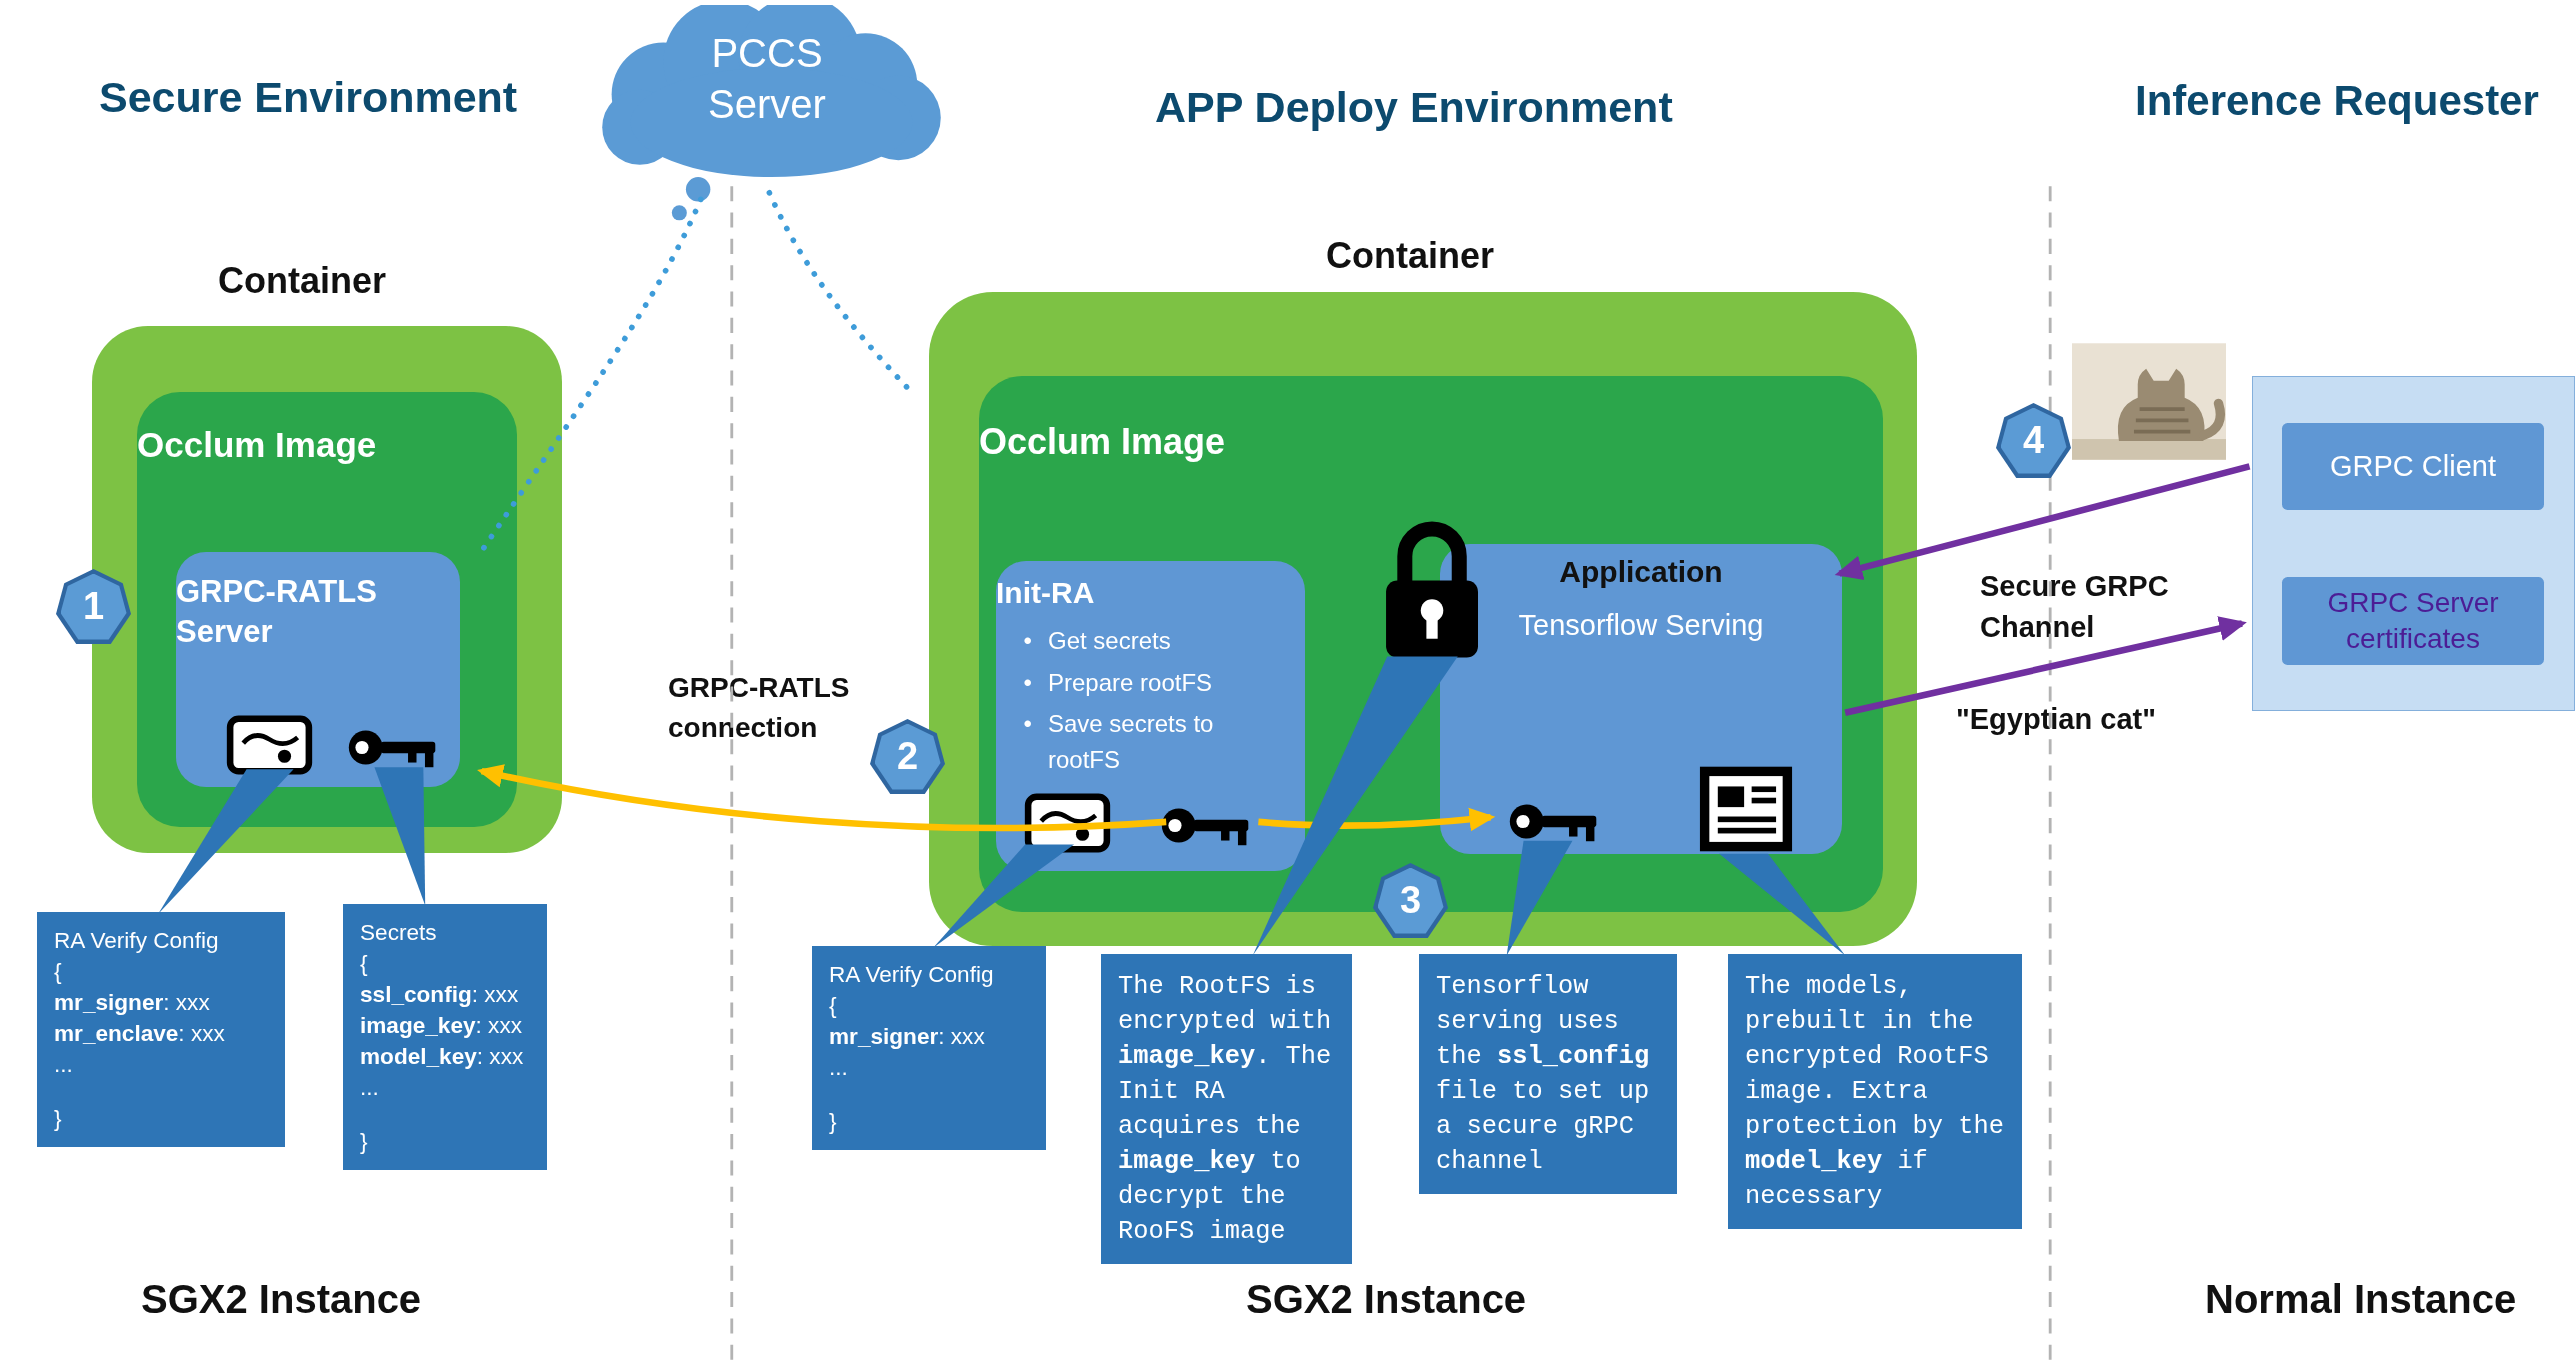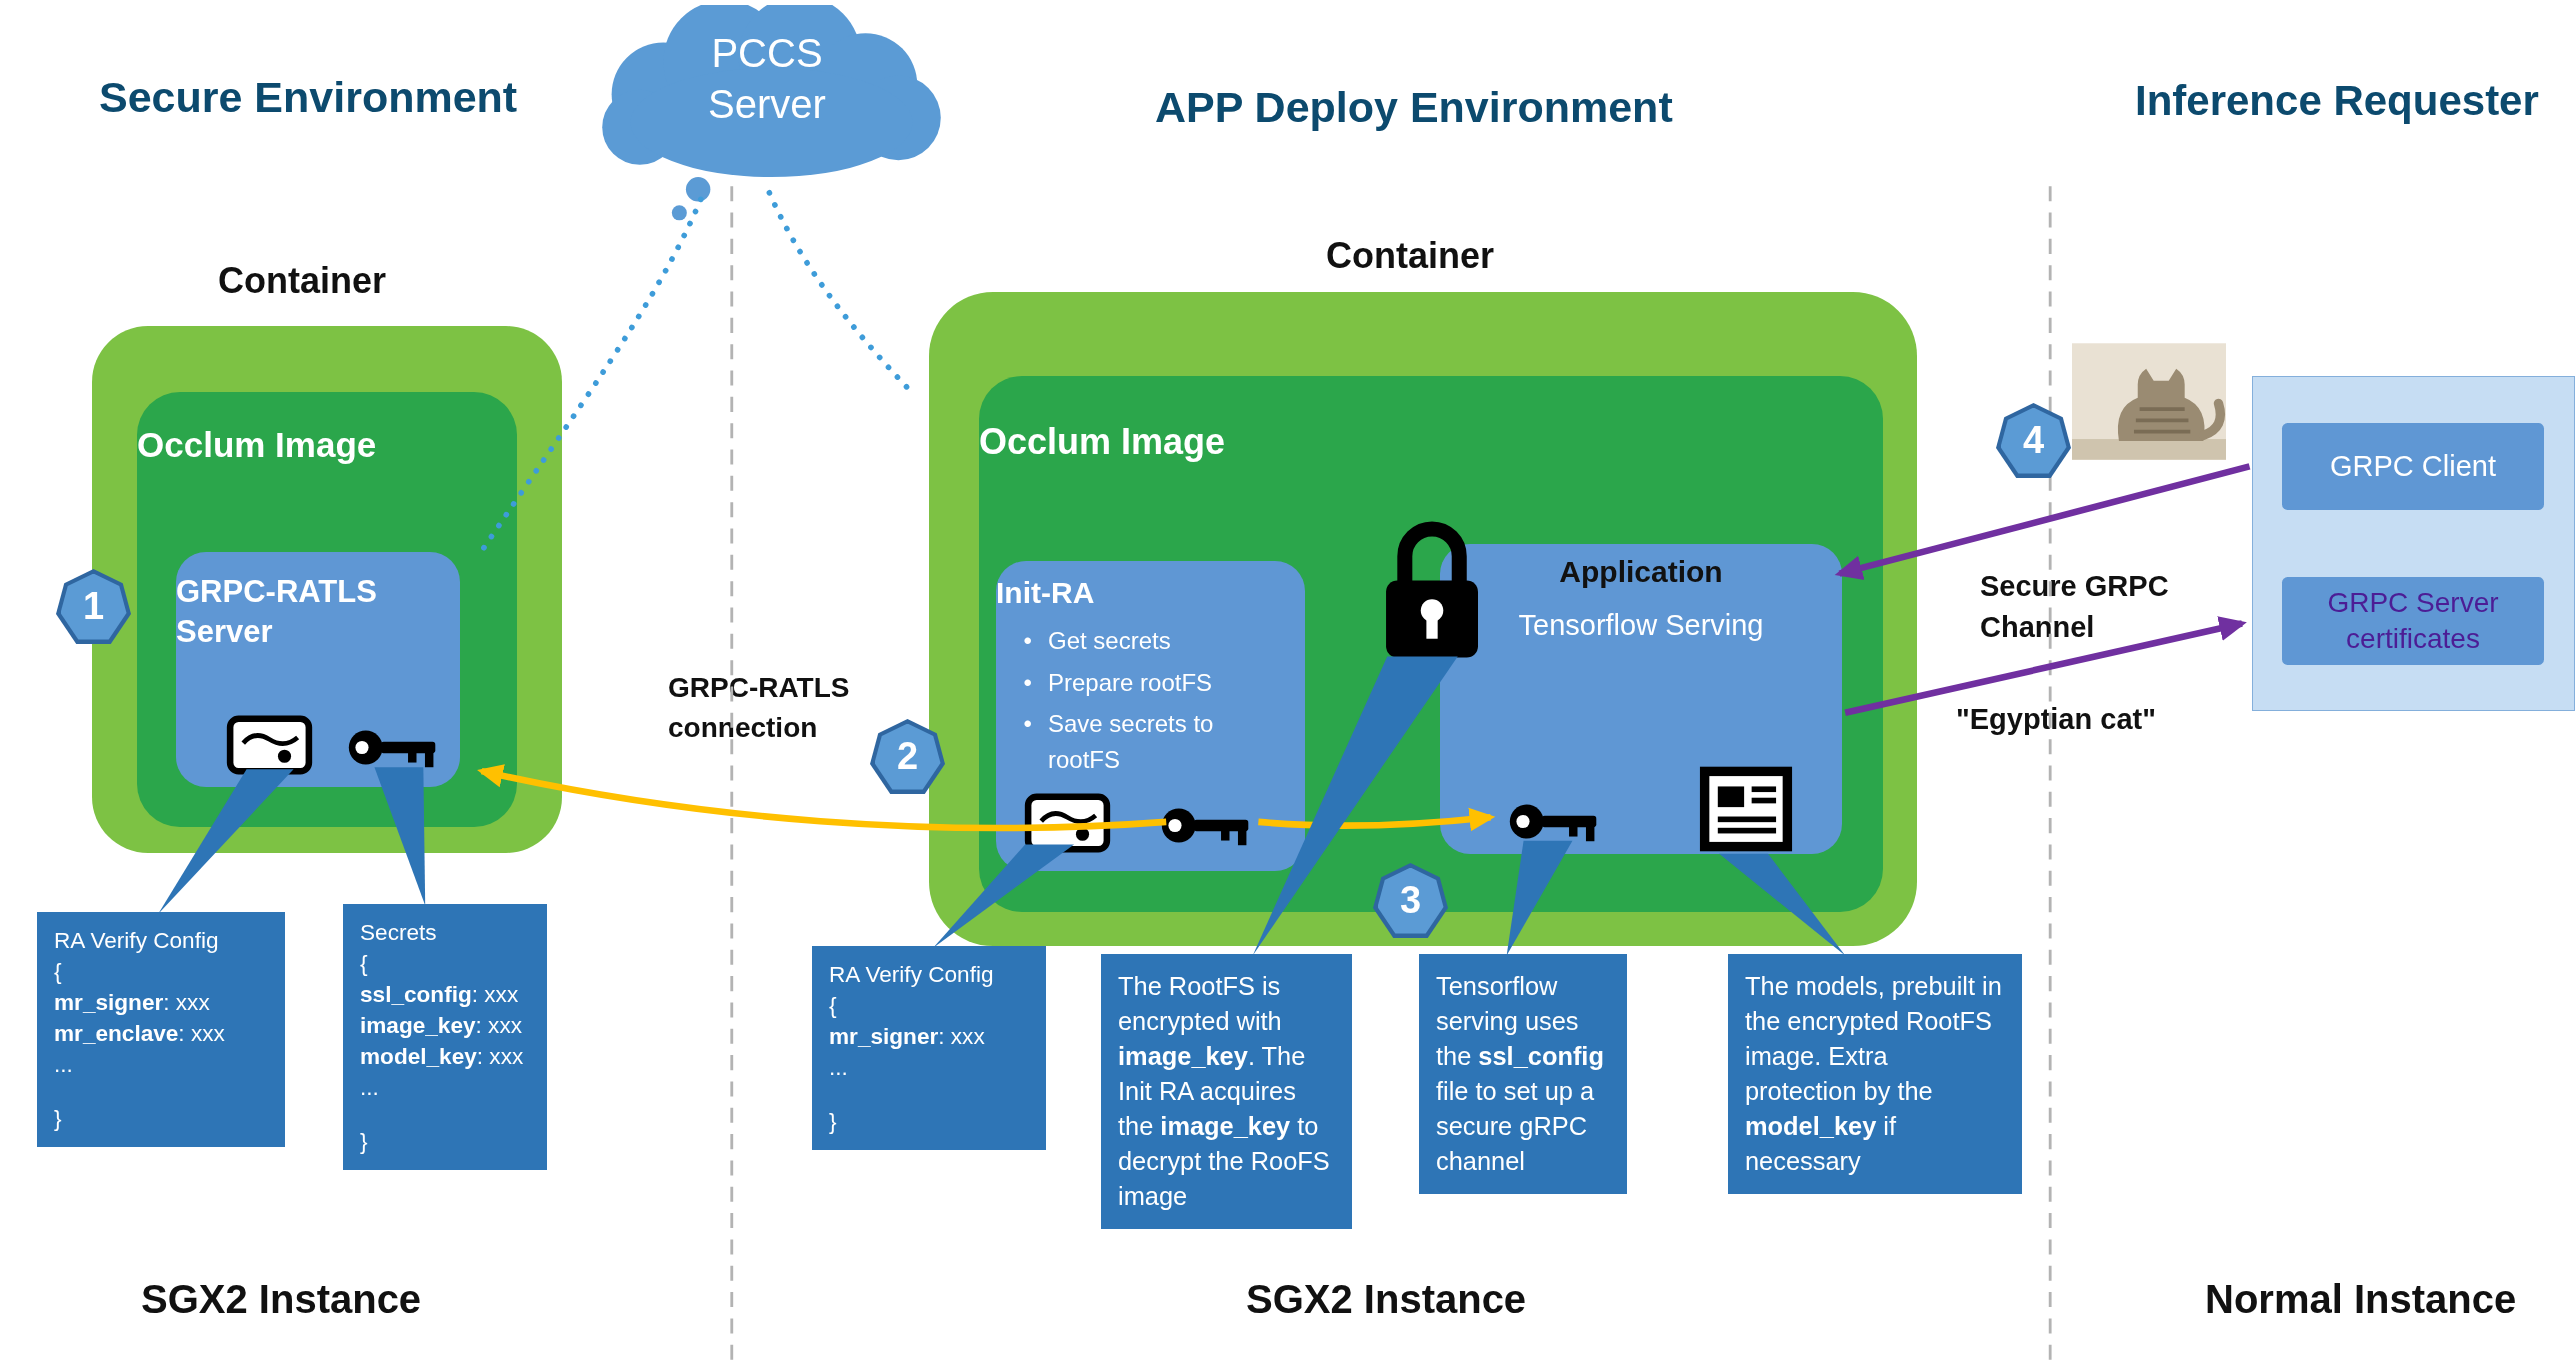--- a/index.html
+++ b/index.html
@@ -10,21 +10,21 @@
   .abs{position:absolute;}
   .heading{color:#0c4a6e;font-weight:700;font-size:43px;white-space:nowrap;}
   .blacklabel{font-weight:700;color:#111;}
   .preline{white-space:pre-line;}
   .outer-green{background:#7DC244;border-radius:56px;}
   .inner-green{background:#2BA64B;border-radius:43px;}
   .blue-box{background:#5F97D4;border-radius:30px;}
   .white-title{color:#fff;font-weight:700;text-align:left;}
   .instance{font-weight:700;font-size:40px;color:#111;white-space:nowrap;}
   .callout{background:#2E75B6;color:#fff;padding:13px 17px;font-size:22.6px;line-height:31px;}
-  .callout.big{font-size:25.4px;line-height:35px;padding:15px 17px;}
+  .callout.big{font-size:25.4px;line-height:35px;padding:15px 17px;font-family:Liberation Mono, monospace;}
   .callout b{font-weight:700;}
   .callout > div{min-height:1em;}
   .bullets > div{position:relative;padding-left:34px;margin-bottom:5.6px;font-size:24px;line-height:36px;color:#fff;}
   .bullets > div::before{content:"\2022";position:absolute;left:9.4px;top:0;}
   .badge{position:absolute;width:75px;height:75px;background:#2F66A0;display:flex;align-items:center;justify-content:center;
     clip-path:polygon(50% 0%,89% 19%,100% 60%,73% 100%,27% 100%,0% 60%,11% 19%);}
   .badge-in{width:66px;height:66px;background:#5B9BD5;display:flex;align-items:center;justify-content:center;
     clip-path:polygon(50% 0%,89% 19%,100% 60%,73% 100%,27% 100%,0% 60%,11% 19%);
     color:#fff;font-weight:700;font-size:38px;}
   .icon svg{display:block;width:100%;height:100%;}
@@ -209,21 +209,21 @@
     </div>
   <div class="abs callout" style="left:812px;top:946px;width:234px;box-sizing:border-box;">
       <div><span>RA Verify Config</span></div>
       <div><span>{</span></div>
       <div><b>mr_signer</b><span>: xxx</span></div>
       <div><span>...</span></div>
       <div><span></span></div>
       <div><span>}</span></div>
     </div>
   <div class="abs callout big" style="left:1101px;top:954px;width:251px;box-sizing:border-box;"><span>The RootFS is encrypted with </span><b>image_key</b><span>. The Init RA acquires the </span><b>image_key</b><span> to decrypt the RooFS image</span></div>
-  <div class="abs callout big" style="left:1419px;top:954px;width:208px;box-sizing:border-box;"><span>Tensorflow serving uses the </span><b>ssl_config</b><span> file to set up a secure gRPC channel</span></div>
+  <div class="abs callout big" style="left:1419px;top:954px;width:258px;box-sizing:border-box;"><span>Tensorflow serving uses the </span><b>ssl_config</b><span> file to set up a secure gRPC channel</span></div>
   <div class="abs callout big" style="left:1728px;top:954px;width:294px;box-sizing:border-box;"><span>The models, prebuilt in the encrypted RootFS image. Extra protection by the </span><b>model_key</b><span> if necessary</span></div>
 
   <div class="badge" style="left:56px;top:569px;">
     <div class="badge-in">
         <span>1</span>
       </div>
   </div>
   <div class="badge" style="left:870px;top:719px;">
     <div class="badge-in">
         <span>2</span>

